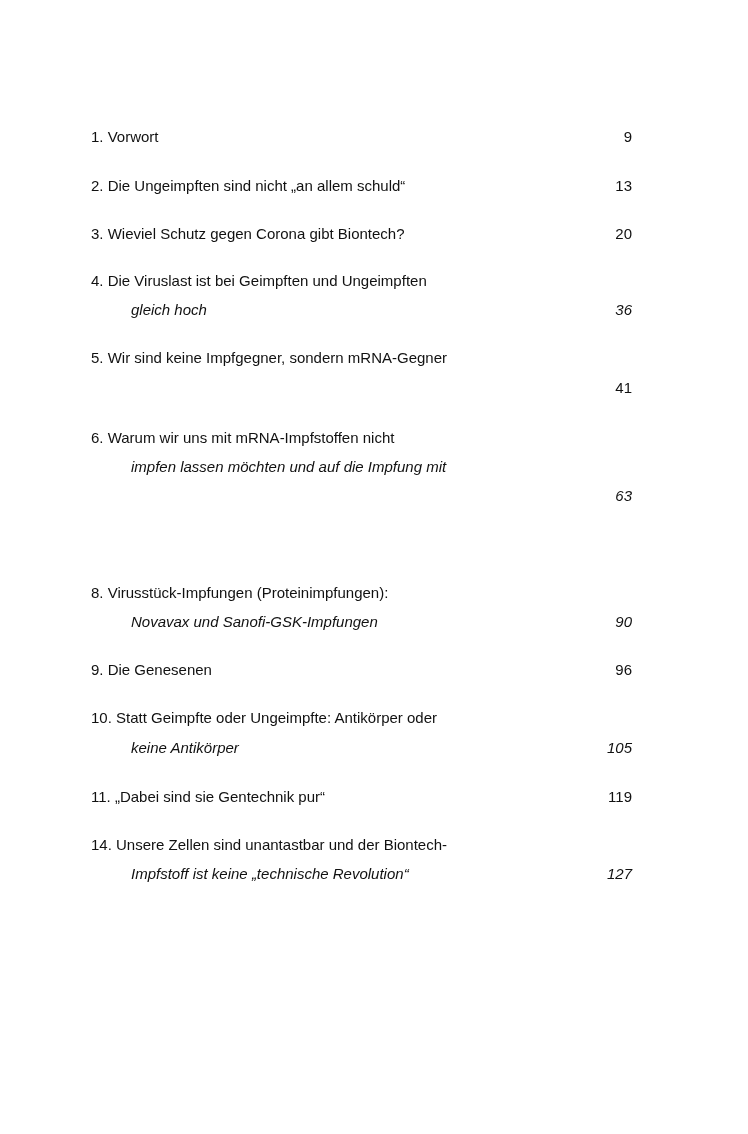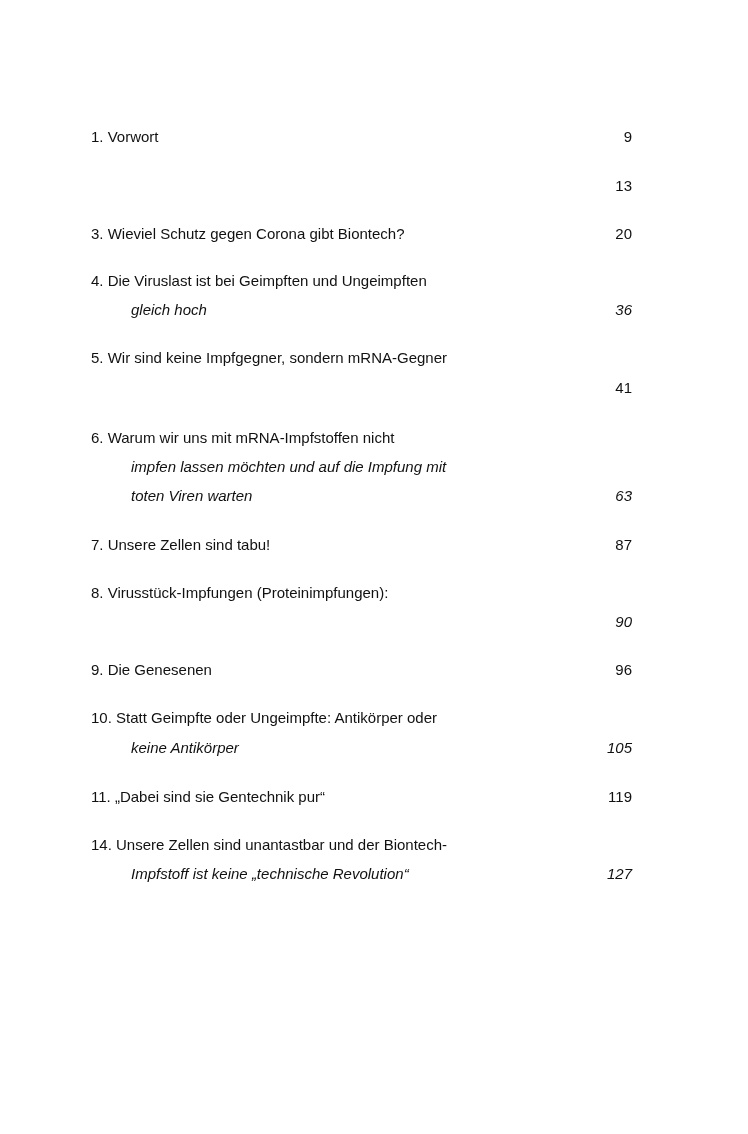--- a/index.html
+++ b/index.html
@@ -22,20 +22,21 @@
 <body>
 
 <div class="page">
 
   <div class="line" style="top:122px">
     <span class="txt">1. Vorwort</span>
     <span class="pg">9</span>
   </div>
 
   <div class="line" style="top:171px">
+    <span class="txt">2. Die Ungeimpften sind nicht „an allem schuld“</span>
     <span class="pg">13</span>
   </div>
 
   <div class="line" style="top:219px">
     <span class="txt">3. Wieviel Schutz gegen Corona gibt Biontech?</span>
     <span class="pg">20</span>
   </div>
 
   <div class="line" style="top:266px">
     <span class="txt">4. Die Viruslast ist bei Geimpften und Ungeimpften</span>
@@ -52,33 +53,29 @@
     <span class="pg">41</span>
   </div>
 
   <div class="line" style="top:423px">
     <span class="txt">6. Warum wir uns mit mRNA-Impfstoffen nicht</span>
   </div>
   <div class="line cont" style="top:452px">
     <span class="txt">impfen lassen möchten und auf die Impfung mit</span>
   </div>
   <div class="line cont" style="top:481px">
-    <span class="txt">toten Viren warten</span>
     <span class="pg">63</span>
   </div>
 
-  <div class="line" style="top:530px">
-    <span class="txt">7. Unsere Zellen sind tabu!</span>
-    <span class="pg">87</span>
-  </div>
 
   <div class="line" style="top:578px">
     <span class="txt">8. Virusstück-Impfungen (Proteinimpfungen):</span>
   </div>
   <div class="line cont" style="top:607px">
+    <span class="txt">Novavax und Sanofi-GSK-Impfungen</span>
     <span class="pg">90</span>
   </div>
 
   <div class="line" style="top:655px">
     <span class="txt">9. Die Genesenen</span>
     <span class="pg">96</span>
   </div>
 
   <div class="line" style="top:703px">
     <span class="txt">10. Statt Geimpfte oder Ungeimpfte: Antikörper oder</span>

